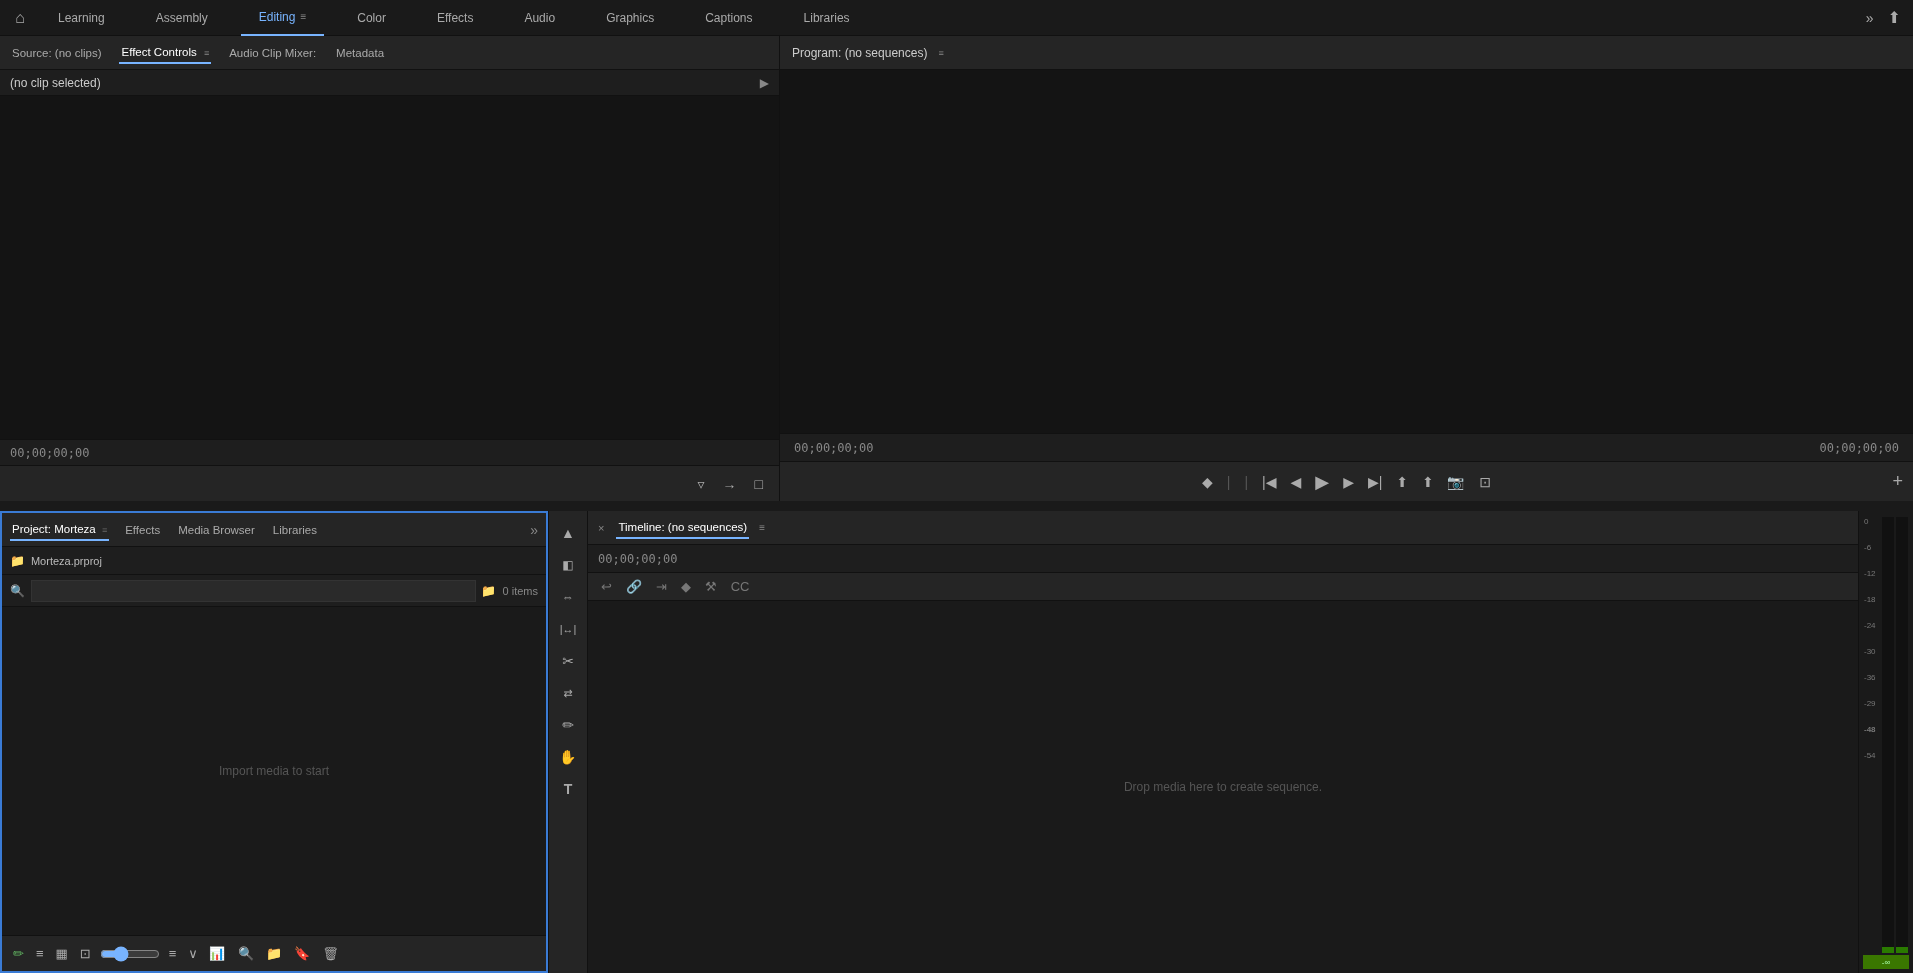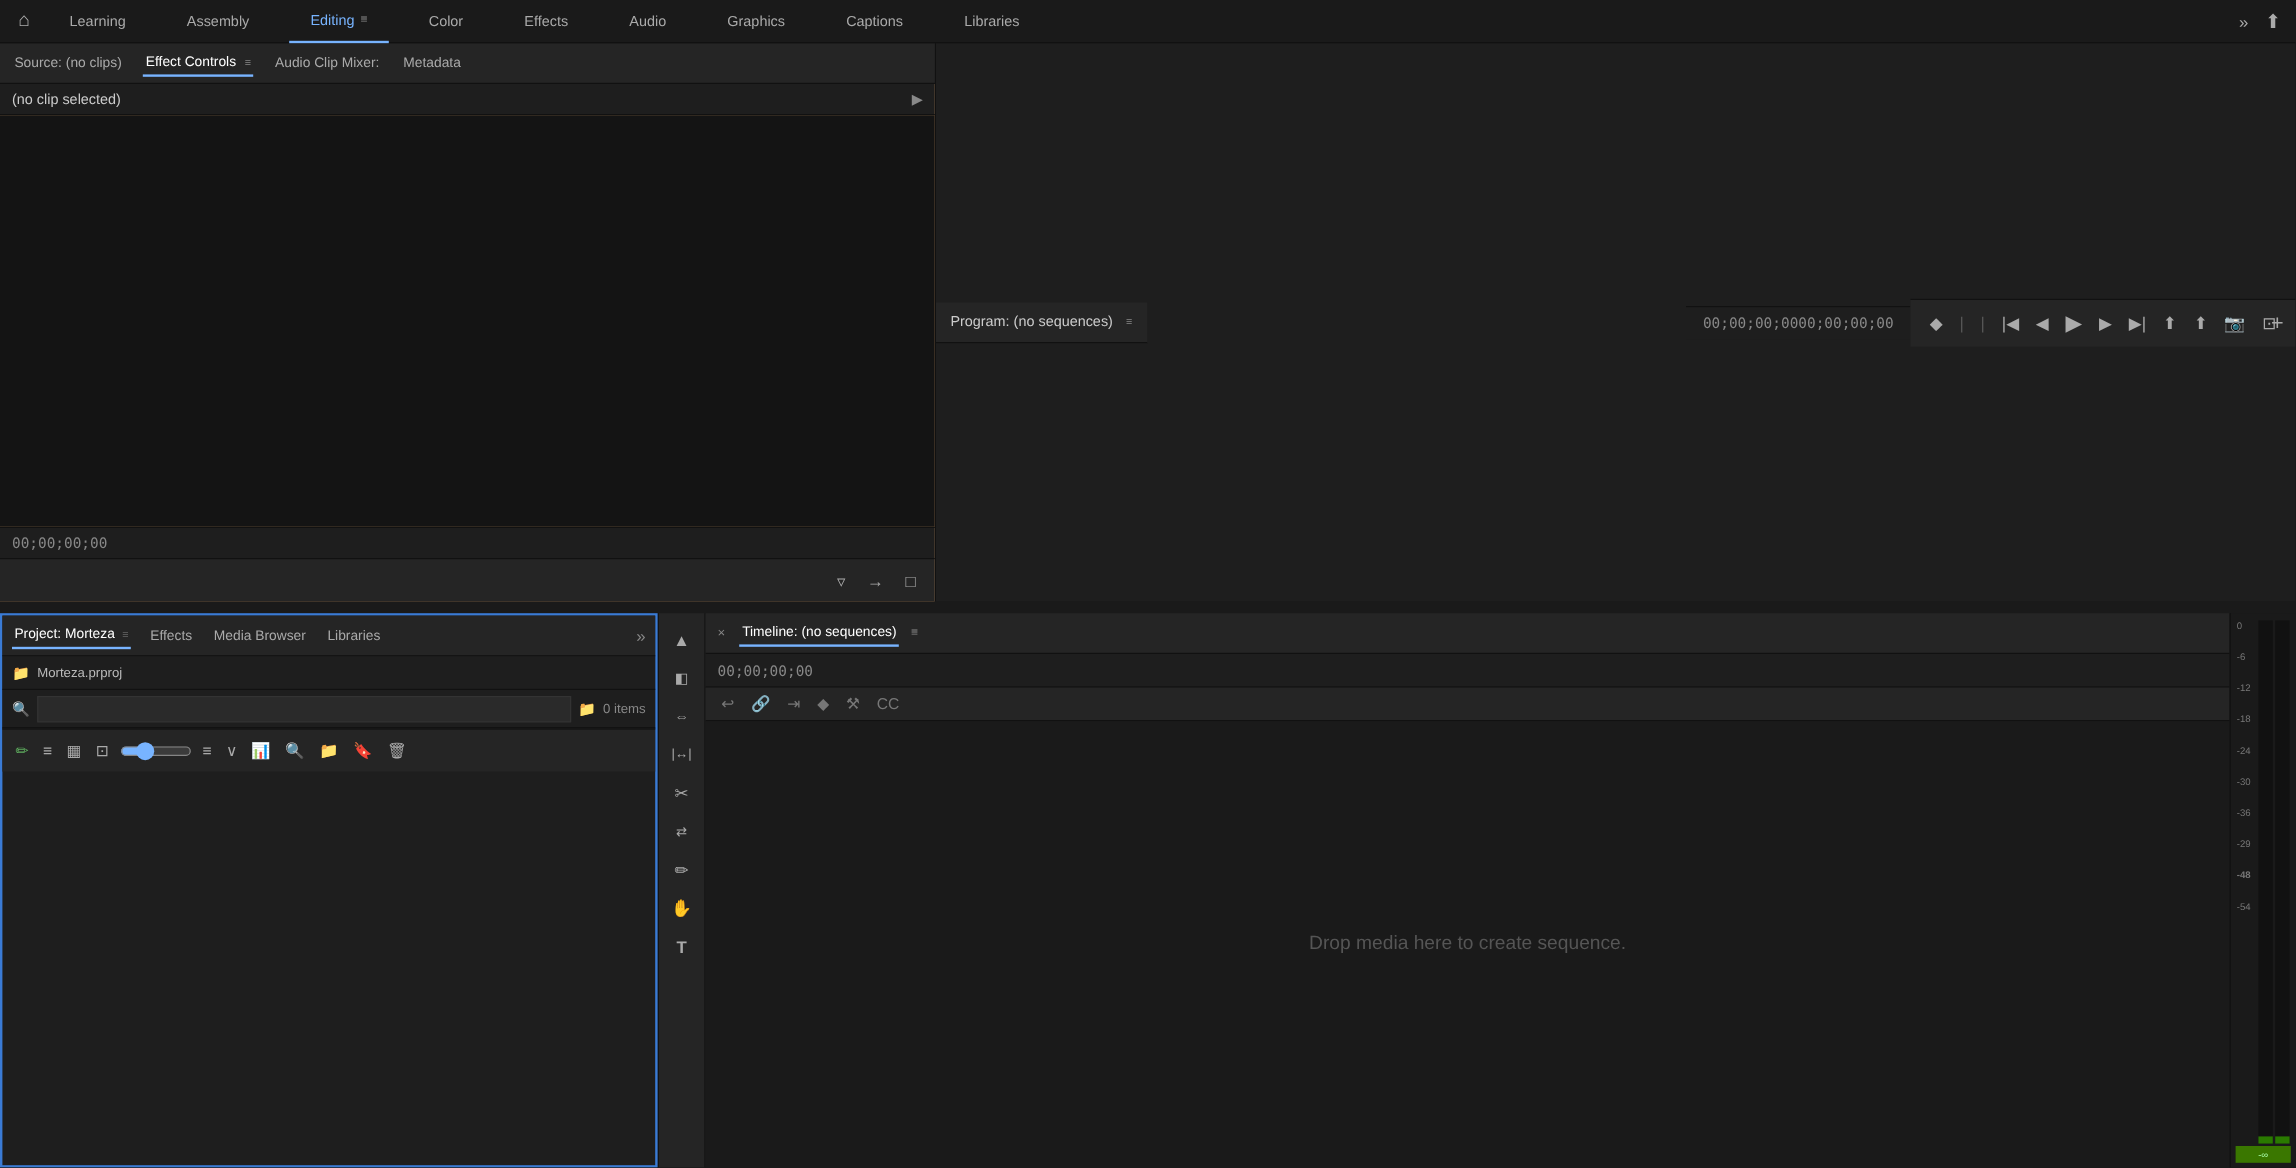--- a/index.html
+++ b/index.html
@@ -173,21 +173,21 @@
       border-top: 1px solid #111;
       flex-shrink: 0;
     }
 
     
     #program-panel {
       flex: 1;
       height: 465px;
       background: #1e1e1e;
       display: flex;
-      align-items: center;
+      flex-direction: column;
     }
     .program-header {
       height: 34px;
       background: #252525;
       display: flex;
       align-items: center;
       padding: 0 12px;
       gap: 8px;
       border-bottom: 1px solid #111;
       flex-shrink: 0;
@@ -440,21 +440,21 @@
       font-size: 13px;
       padding: 1px 3px;
     }
     .timeline-content {
       flex: 1;
       background: #1a1a1a;
       display: flex;
       align-items: center;
       justify-content: center;
       color: #555;
-      font-size: 16px;
+      font-size: 12px;
     }
 
     
     #audio-meter {
       width: 55px;
       background: #1a1a1a;
       display: flex;
       flex-direction: column;
       align-items: center;
       padding: 4px 4px;
@@ -604,20 +604,23 @@
       <div class="project-file-row">
         <span class="folder-icon-sm">📁</span>
         <span style="color:#bbb;font-size:11px;">Morteza.prproj</span>
       </div>
       <div class="project-search-row">
         <span style="color:#888;">🔍</span>
         <input class="search-input" type="text" placeholder="" style="">
         <span style="color:#888;cursor:pointer;">📁</span>
         <span class="items-count">0 items</span>
       </div>
+      <div class="project-content">
+        <span>Import media to start</span>
+      </div>
       <div class="project-footer">
         <button class="footer-btn" style="color:#5faf5f;">✏</button>
         <button class="footer-btn">≡</button>
         <button class="footer-btn">▦</button>
         <button class="footer-btn">⊡</button>
         <input type="range" class="footer-slider" min="0" max="100" value="30" style="width: 60px;">
         <button class="footer-btn">≡</button>
         <button class="footer-btn">∨</button>
         <button class="footer-btn">📊</button>
         <button class="footer-btn">🔍</button>

